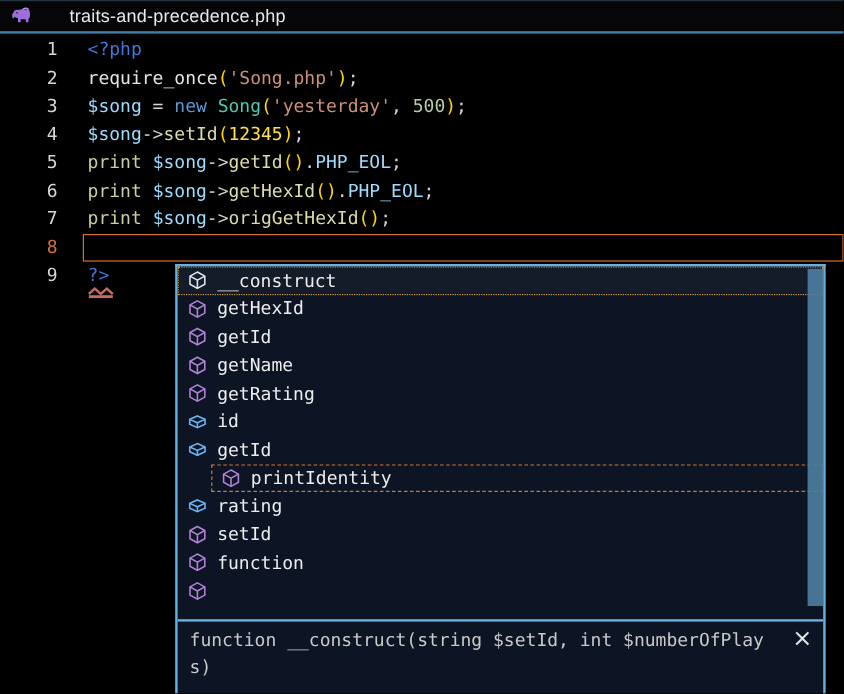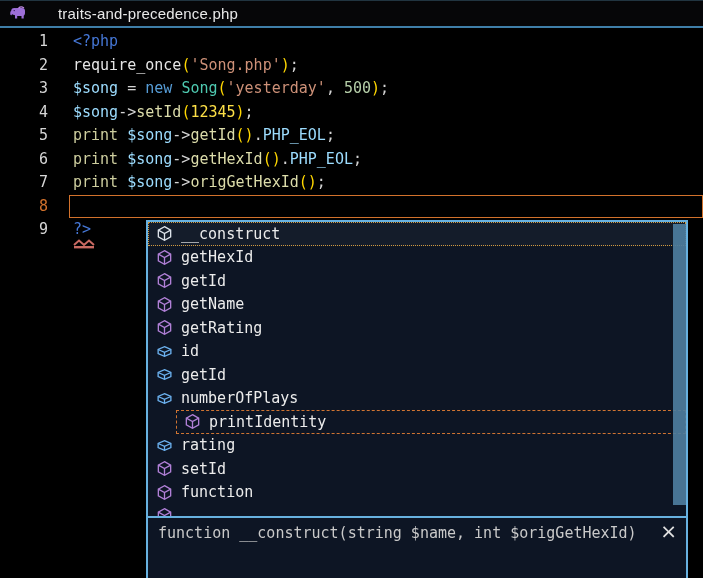--- a/index.html
+++ b/index.html
@@ -174,39 +174,32 @@
   </svg>
         <span>id</span>
       </div>
       <div class="suggest-item">
         <svg class="sym icon-field" viewBox="0 0 16 16" fill="none" stroke="currentColor" stroke-width="1.25">
     <path d="M8 3.4 L14 6.1 V9.9 L8 12.6 L2 9.9 V6.1 Z"></path>
     <path d="M2 6.1 L8 8.8 L14 6.1 M8 8.8 V12.6"></path>
   </svg>
         <span>getId</span>
       </div>
+      <div class="suggest-item dashed">
+        <svg class="sym icon-method" viewBox="0 0 16 16" fill="none" stroke="currentColor" stroke-width="1.25">
+    <path d="M8 1.6 L13.8 4.8 V11.2 L8 14.4 L2.2 11.2 V4.8 Z"></path>
+    <path d="M2.2 4.8 L8 8 L13.8 4.8 M8 8 V14.4"></path>
+  </svg>
+        <span>printIdentity</span>
+      </div>
       <div class="suggest-item">
         <svg class="sym icon-field" viewBox="0 0 16 16" fill="none" stroke="currentColor" stroke-width="1.25">
     <path d="M8 3.4 L14 6.1 V9.9 L8 12.6 L2 9.9 V6.1 Z"></path>
     <path d="M2 6.1 L8 8.8 L14 6.1 M8 8.8 V12.6"></path>
   </svg>
-        <span>numberOfPlays</span>
-      </div>
-      <div class="suggest-item dashed">
-        <svg class="sym icon-method" viewBox="0 0 16 16" fill="none" stroke="currentColor" stroke-width="1.25">
-    <path d="M8 1.6 L13.8 4.8 V11.2 L8 14.4 L2.2 11.2 V4.8 Z"></path>
-    <path d="M2.2 4.8 L8 8 L13.8 4.8 M8 8 V14.4"></path>
-  </svg>
-        <span>printIdentity</span>
-      </div>
-      <div class="suggest-item">
-        <svg class="sym icon-field" viewBox="0 0 16 16" fill="none" stroke="currentColor" stroke-width="1.25">
-    <path d="M8 3.4 L14 6.1 V9.9 L8 12.6 L2 9.9 V6.1 Z"></path>
-    <path d="M2 6.1 L8 8.8 L14 6.1 M8 8.8 V12.6"></path>
-  </svg>
         <span>rating</span>
       </div>
       <div class="suggest-item">
         <svg class="sym icon-method" viewBox="0 0 16 16" fill="none" stroke="currentColor" stroke-width="1.25">
     <path d="M8 1.6 L13.8 4.8 V11.2 L8 14.4 L2.2 11.2 V4.8 Z"></path>
     <path d="M2.2 4.8 L8 8 L13.8 4.8 M8 8 V14.4"></path>
   </svg>
         <span>setId</span>
       </div>
       <div class="suggest-item">
@@ -219,16 +212,16 @@
       <div class="suggest-item">
         <svg class="sym icon-method" viewBox="0 0 16 16" fill="none" stroke="currentColor" stroke-width="1.25">
     <path d="M8 1.6 L13.8 4.8 V11.2 L8 14.4 L2.2 11.2 V4.8 Z"></path>
     <path d="M2.2 4.8 L8 8 L13.8 4.8 M8 8 V14.4"></path>
   </svg>
         <span></span>
       </div>
     </div>
   <div class="scroll-thumb" style="top:2px;"></div>
   <div class="suggest-doc">
-    <div class="doc-text">function __construct(string $name, int $origGetHexId)</div>
+    <div class="doc-text">function __construct(string $setId, int $numberOfPlays)</div>
     <div class="doc-close">×</div>
   </div>
 </div>
 
 </body></html>

